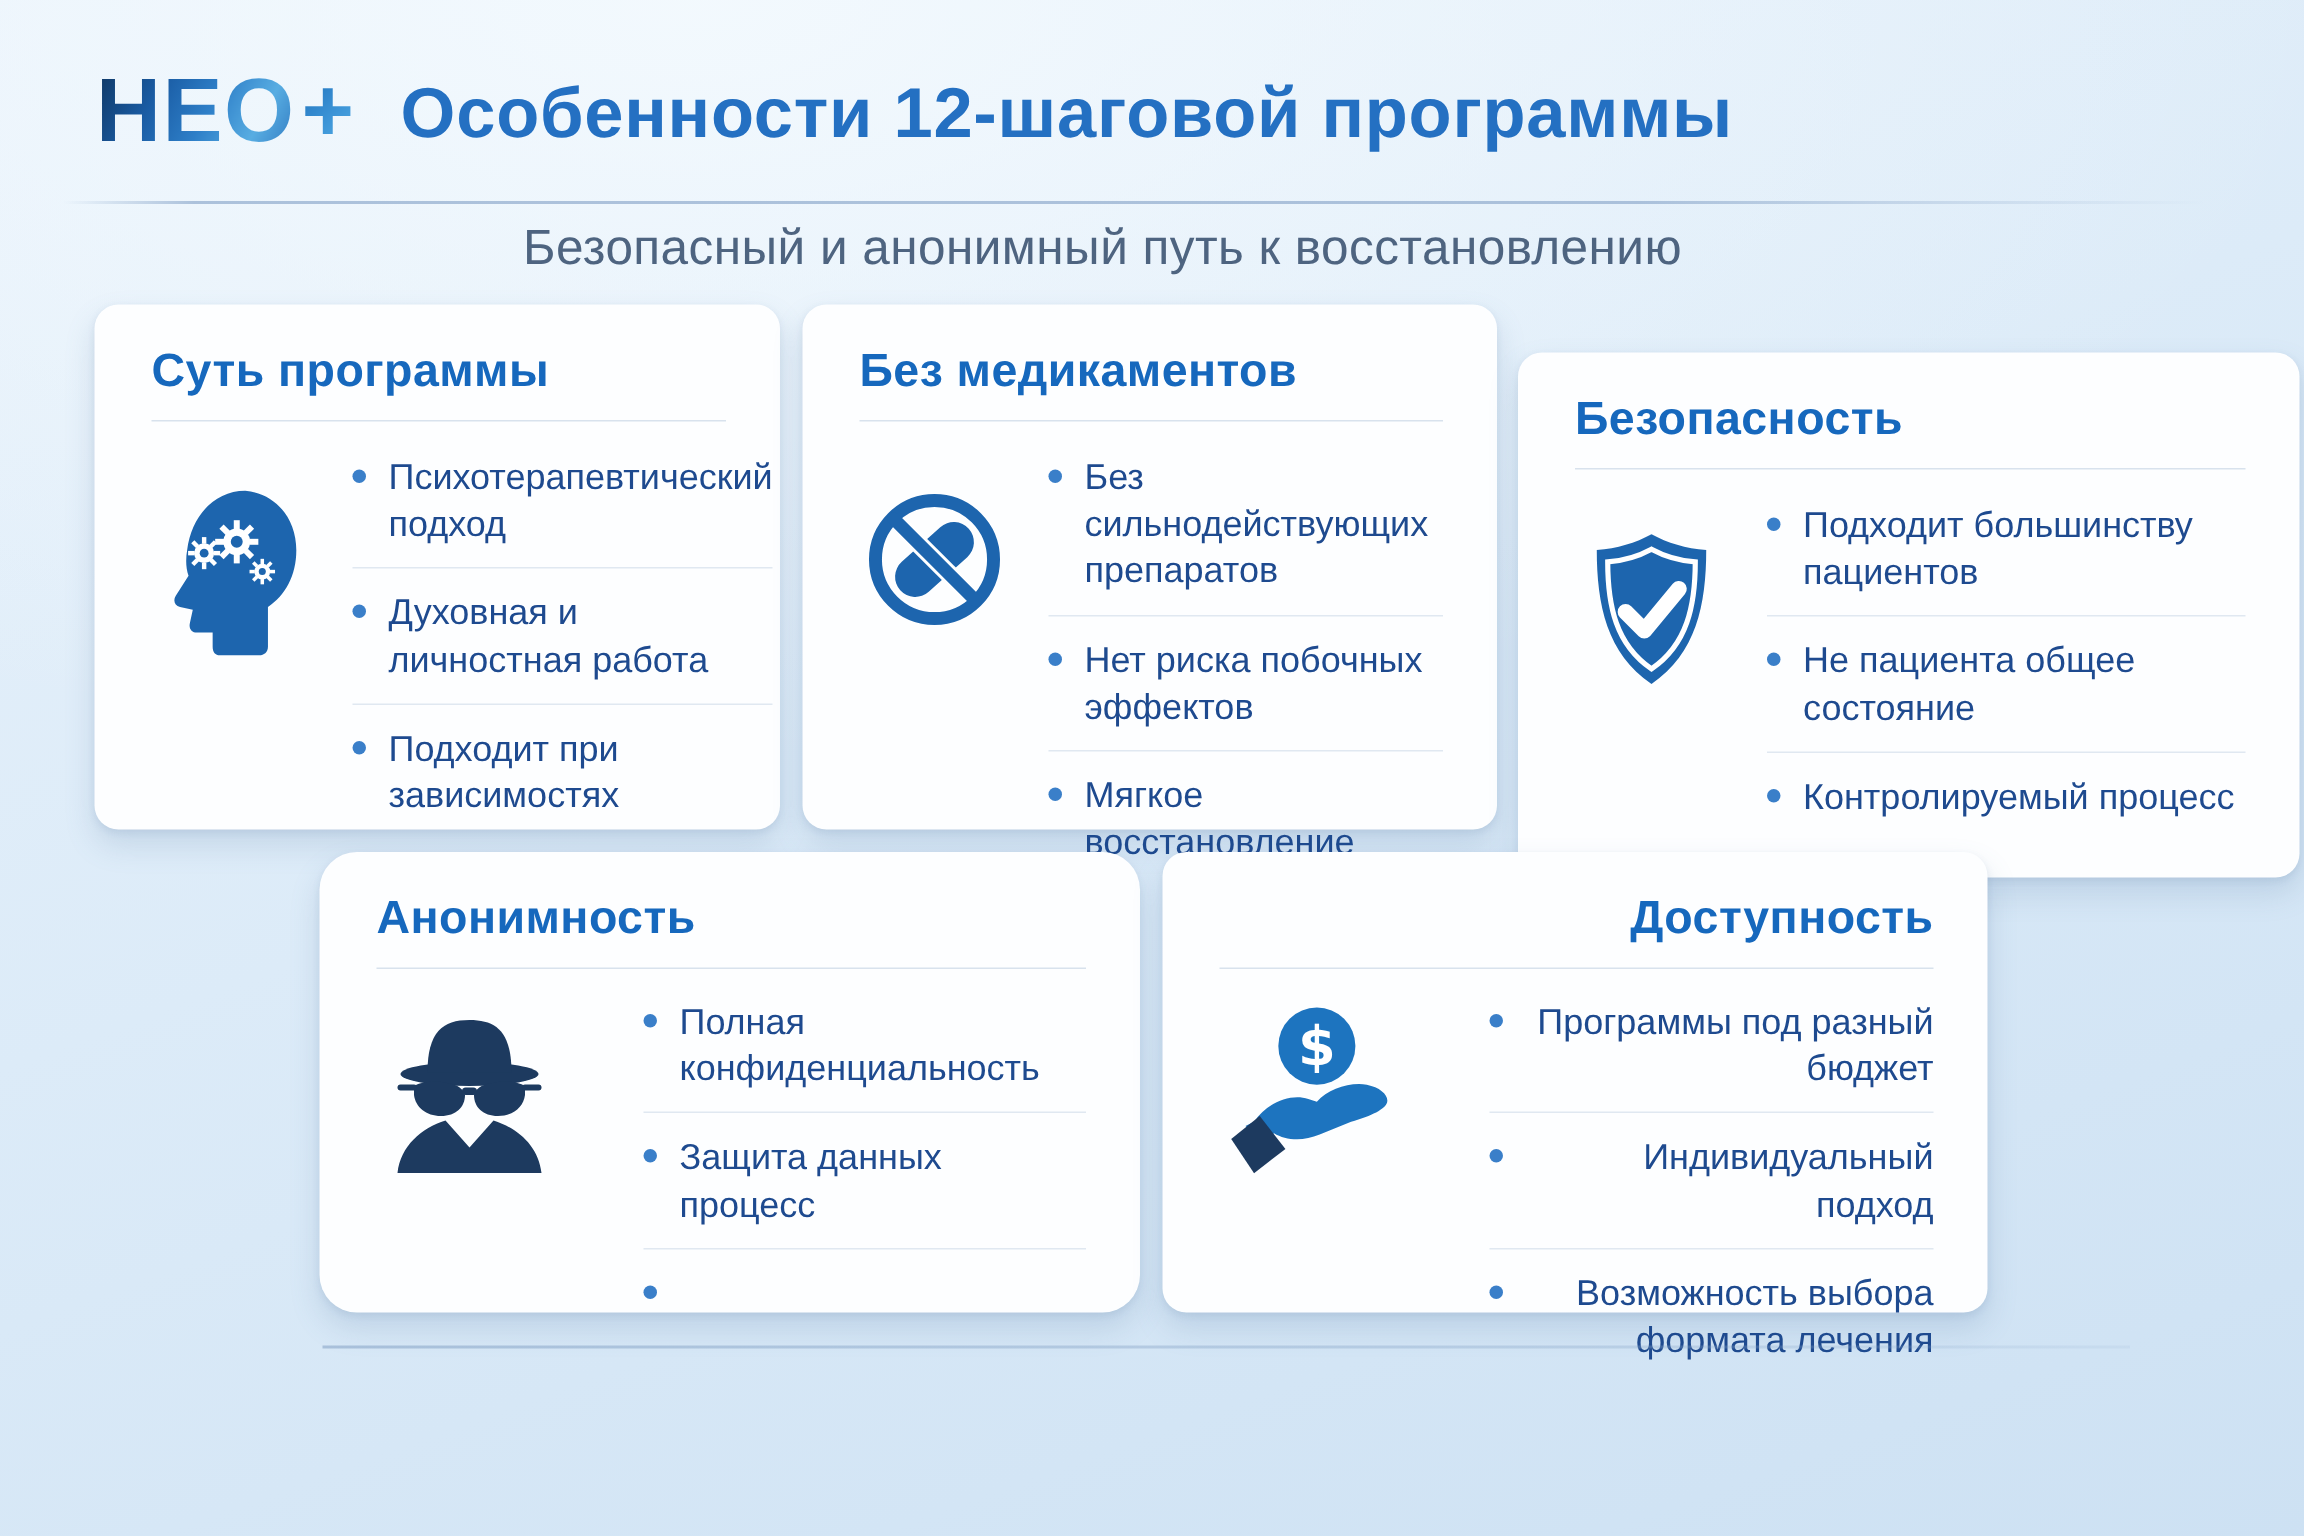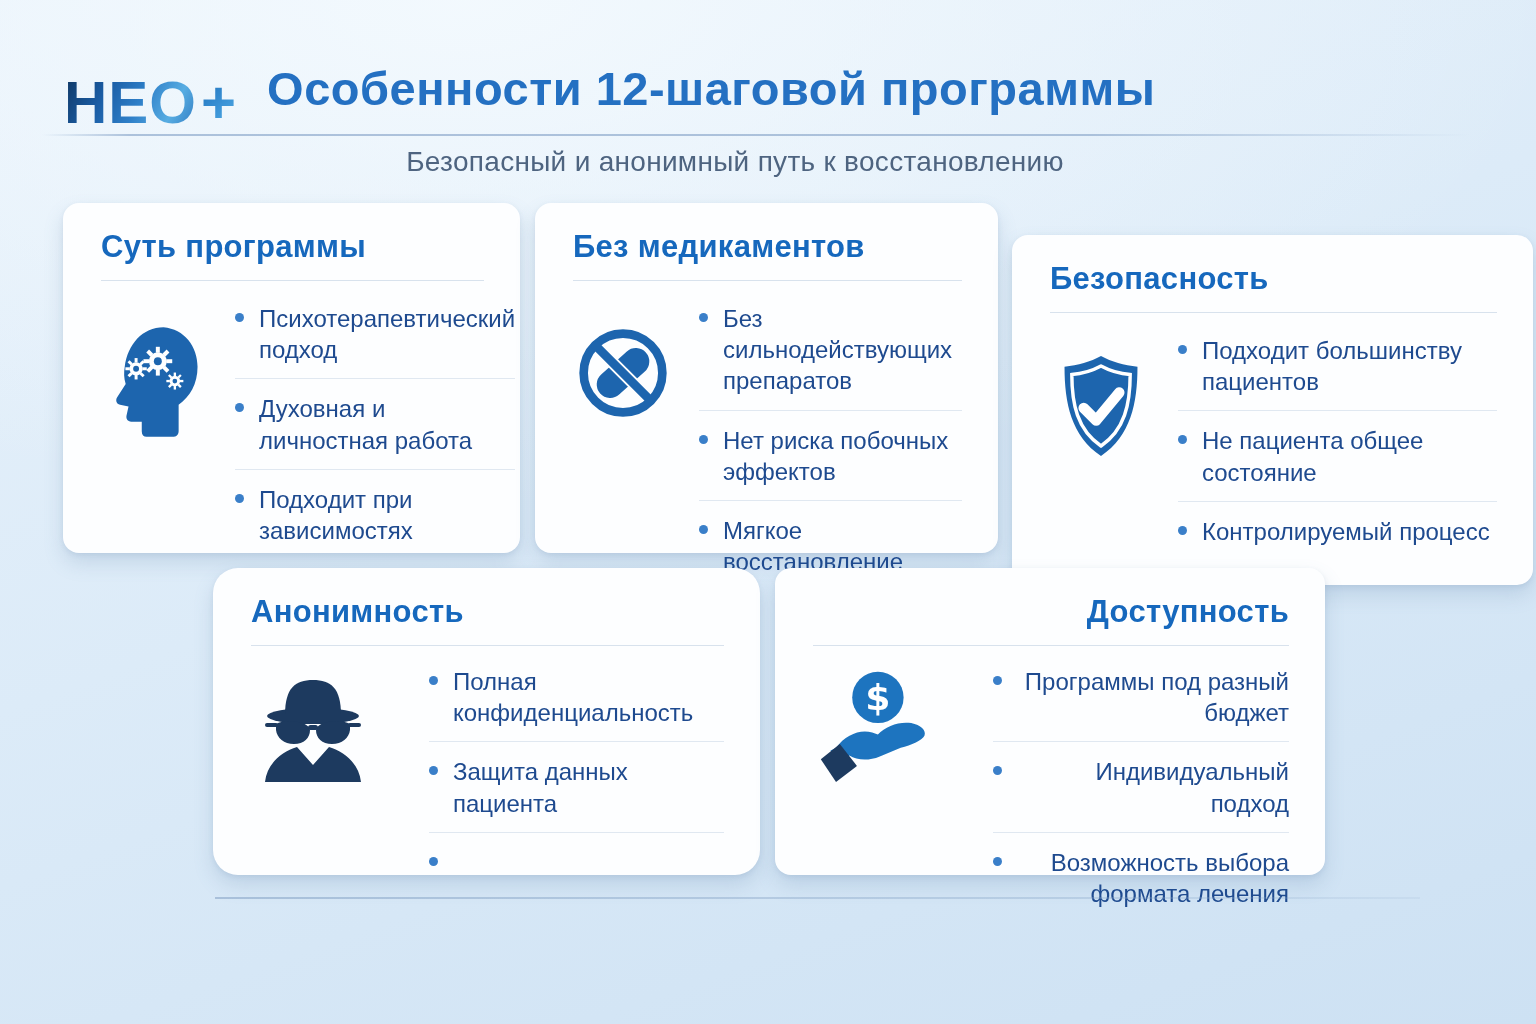--- a/index.html
+++ b/index.html
@@ -8,39 +8,39 @@
     font-family:"Liberation Sans", sans-serif;
     background:
       radial-gradient(130% 90% at 30% 0%, rgba(244,250,254,.9) 0%, rgba(244,250,254,0) 55%),
       linear-gradient(160deg, #e8f2fb 0%, #dcebf8 45%, #cde1f3 100%);
     position:relative;
   }
   .page { position:relative; width:1536px; height:1024px; }
 
   
   .header { position:absolute; left:64px; top:44px; display:flex; align-items:center; }
-  .logo { font-weight:800; font-size:60px; letter-spacing:1px; line-height:1; display:flex; align-items:center;margin-top:29px; }
+  .logo { font-weight:800; font-size:60px; letter-spacing:1px; line-height:1; display:flex; align-items:center; }
   .logo-text {
     background:linear-gradient(118deg,#0f3560 0%,#1a5ca4 30%,#2e7fc8 55%,#58ade2 78%,#2b74bd 100%);
     -webkit-background-clip:text; background-clip:text; color:transparent;
   }
   .logo-plus {
     margin-left:4px;
     background:linear-gradient(135deg,#1a6ab5 0%,#3b93d6 55%,#5cb5e8 100%);
     -webkit-background-clip:text; background-clip:text; color:transparent;
   }
   .page-title { margin-left:30px; font-size:47px; font-weight:700; color:#2470c2; letter-spacing:.5px; }
   .header-divider {
     position:absolute; left:42px; right:36px; top:134px; height:2px;
     background:linear-gradient(90deg, rgba(150,176,208,0) 0%, rgba(150,176,208,.75) 6%,
                rgba(150,176,208,.75) 72%, rgba(150,176,208,0) 98%);
   }
   .subtitle {
     position:absolute; top:146px; left:0; width:1470px; text-align:center;
-    font-size:28px; color:#4e6480; letter-spacing:.3px;
+    font-size:33px; color:#4e6480; letter-spacing:.3px;
   }
 
   
   .card {
     position:absolute; background:#fdfeff; border-radius:16px;
     box-shadow:0 10px 20px rgba(88,124,166,.20), 0 2px 5px rgba(88,124,166,.12);
     padding:26px 36px 18px 38px;
   }
   .card-title { font-size:31px; font-weight:700; color:#1668bd; letter-spacing:.3px; }
   .card-title-divider { height:1px; background:#d8e2ed; margin-top:15px; }
@@ -235,21 +235,21 @@
           </g>
         </svg>
       </div>
       <ul class="items">
         <li class="item">
             <span class="dot"></span>
             <span>Полная конфиденциальность</span>
           </li>
         <li class="item">
             <span class="dot"></span>
-            <span>Защита данных пациента</span>
+            <span>Защита данных процесс</span>
           </li>
         <li class="item">
             <span class="dot"></span>
           </li>
       </ul>
     </div>
   </div>
 
   <div class="card card-affordability">
     <div class="card-title">Доступность</div>

